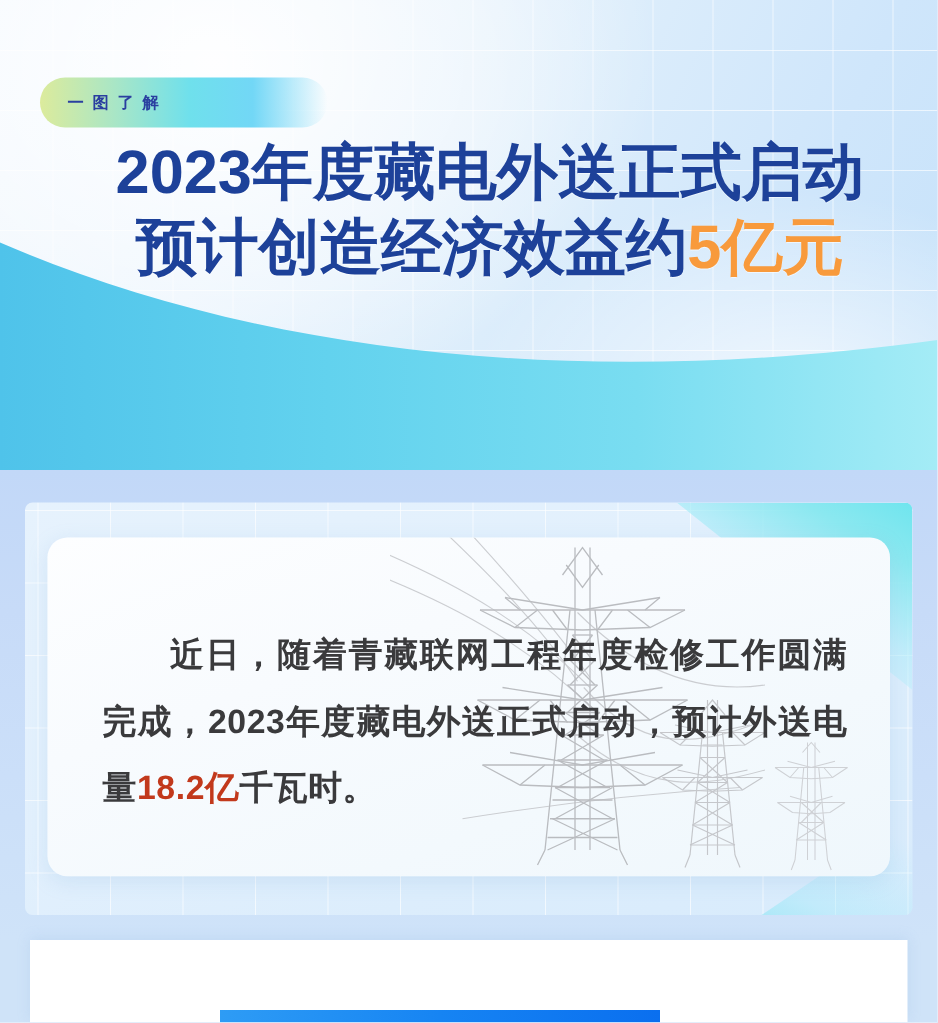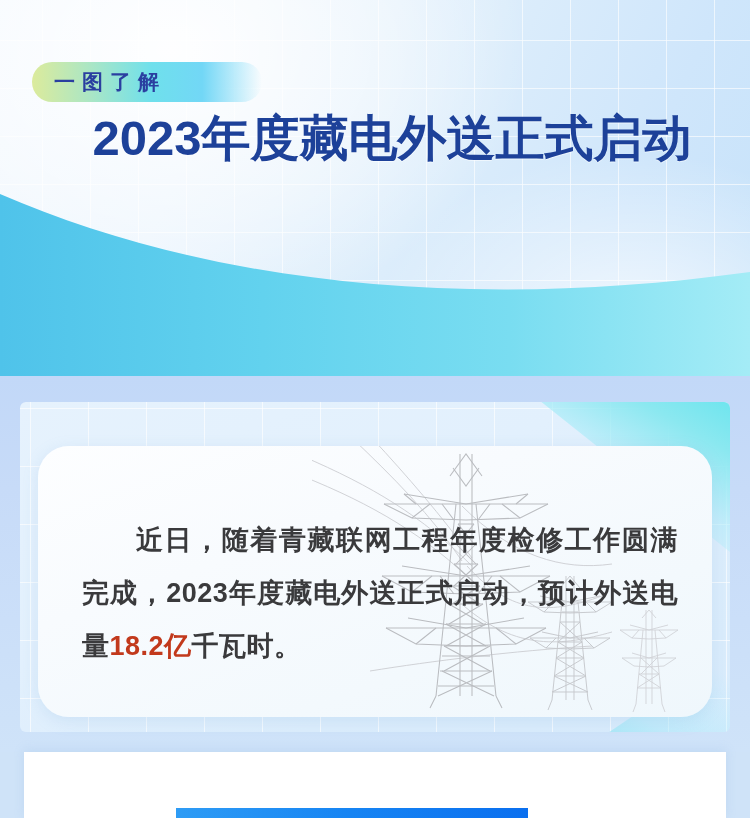--- a/index.html
+++ b/index.html
@@ -56,21 +56,21 @@
   
   .badge {
     position:absolute; left:32px; top:62px;
     width:230px; height:40px;
     border-radius:20px;
     background:linear-gradient(90deg,#DCEB9C 0%,#A9E6C6 26%,#6FE0EC 52%,#72D7F6 74%,rgba(145,214,250,0) 100%);
     display:flex; align-items:center;
   }
   .badge-text {
     margin-left:22px;
-    font-size:21px;
+    font-size:13px;
     font-weight:700;
     letter-spacing:7px;
     color:#2A3FA0;
     white-space:nowrap;
   }
 
   
   .title-block {
     position:absolute; left:0; top:108px;
     width:750px;
@@ -121,23 +121,23 @@
   }
   .tri-accent2 {
     position:absolute; right:-20px; bottom:-40px;
     width:200px; height:150px;
     background:linear-gradient(30deg,#7FE3EF 0%,rgba(170,234,250,.5) 40%,rgba(215,242,253,0) 75%);
     clip-path:polygon(0% 100%, 100% 100%, 100% 10%);
   }
 
   
   .inner-card {
-    position:absolute; left:38px; top:446px;
+    position:absolute; left:38px; top:430px;
     width:674px; height:271px;
-    border-radius:31px;
+    border-radius:16px;
     background:linear-gradient(160deg,#FDFEFF 0%,#F8FBFE 35%,#F3F9FD 70%,#EFF7FC 100%);
     box-shadow:0 4px 16px rgba(120,170,215,.18);
     overflow:hidden;
   }
 
   
   .towers { position:absolute; right:0; top:0; width:400px; height:271px; }
 
   
   .body-text {
@@ -187,20 +187,23 @@
       </defs>
       <path d="M0,18 C180,96 430,140 750,96 L750,200 L0,200 Z" fill="url(#wg)"></path>
     </svg>
 
     <div class="badge">
       <span class="badge-text">一图了解</span>
     </div>
 
     <div class="title-block">
       <div class="title-line">2023年度藏电外送正式启动</div>
+      <div class="title-line">
+        <span>预计创造经济效益约</span><span class="title-accent">5亿元</span>
+      </div>
     </div>
   </div>
 
   <div class="mid"></div>
 
   <div class="outer-card">
     <div class="outer-grid"></div>
     <div class="tri-accent"></div>
     <div class="tri-accent2"></div>
   </div>

